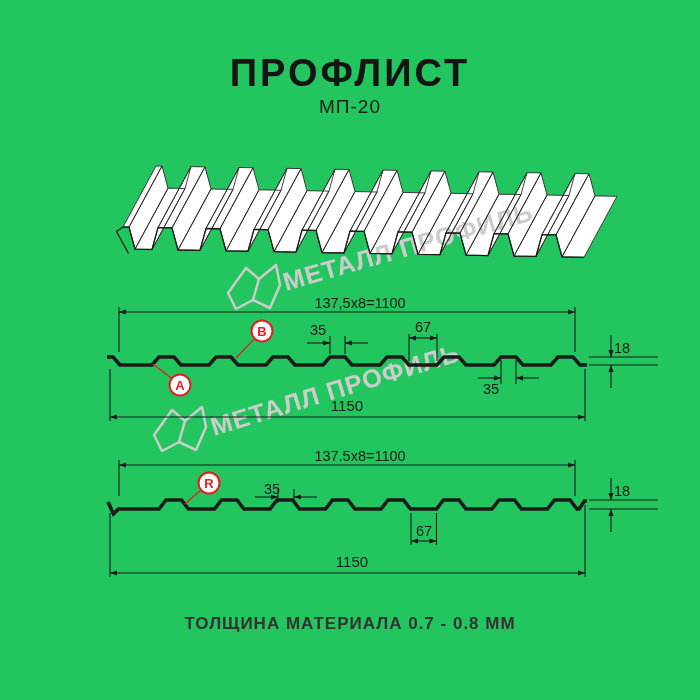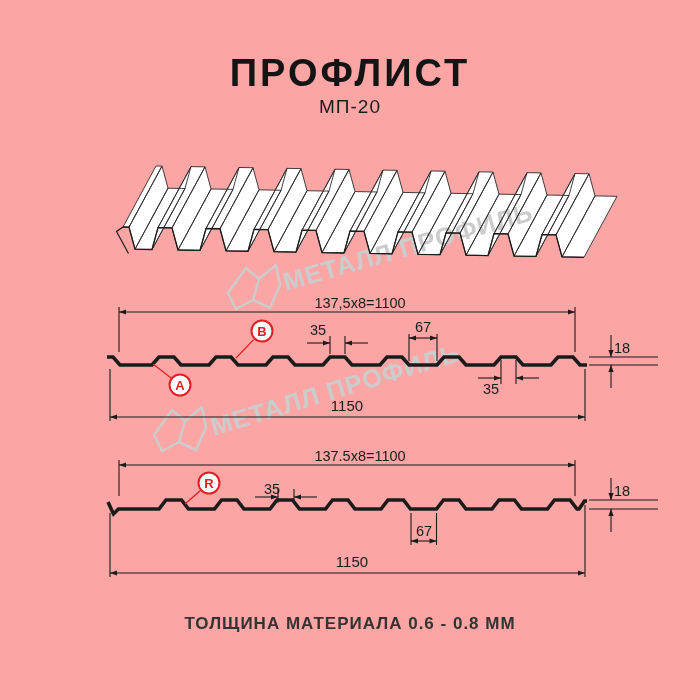--- a/index.html
+++ b/index.html
@@ -1,16 +1,16 @@
 <!DOCTYPE html>
 <html><head>
 <meta charset="utf-8">
 <style>
   html,body{margin:0;padding:0;background:#fff;}
-  .page{position:relative;width:700px;height:700px;background:#fca5a5;overflow:hidden;
+  .page{position:relative;width:700px;height:700px;background:#22c55e;overflow:hidden;
         font-family:"Liberation Sans",sans-serif;}
   .title{position:absolute;top:52px;left:0;width:700px;text-align:center;
          font-size:38px;font-weight:700;letter-spacing:3px;color:#141414;}
   .subtitle{position:absolute;top:96px;left:0;width:700px;text-align:center;
             font-size:19px;font-weight:400;letter-spacing:1px;color:#1d1d1d;}
   .footer{position:absolute;top:614px;left:0;width:700px;text-align:center;
           font-size:17px;font-weight:700;letter-spacing:1px;color:#333;}
   svg.drawing{position:absolute;top:130px;left:0;}
   svg text{font-family:"Liberation Sans",sans-serif;}
   .dimtxt{font-size:14.5px;fill:#1b1b1b;}
@@ -201,14 +201,14 @@
         <text x="360" y="461" text-anchor="middle" class="dimtxt">137.5x8=1100</text>
         <text x="272" y="494" text-anchor="middle" class="dimtxt">35</text>
         <text x="424" y="536" text-anchor="middle" class="dimtxt">67</text>
         <text x="622" y="496" text-anchor="middle" class="dimtxt">18</text>
         <text x="352" y="567" text-anchor="middle" class="tottxt">1150</text>
         <line x1="201.32" y1="489.72" x2="185" y2="504" stroke="#e31e24" stroke-width="1.3"></line>
         <circle cx="209" cy="483" r="10.5" fill="#fff" stroke="#e31e24" stroke-width="2"></circle>
         <text x="209" y="487.5" text-anchor="middle" class="callout" fill="#e31e24">R</text>
       </g>
     </svg>
-  <div class="footer">ТОЛЩИНА МАТЕРИАЛА 0.6 - 0.8 ММ</div>
+  <div class="footer">ТОЛЩИНА МАТЕРИАЛА 0.7 - 0.8 ММ</div>
 </div>
 
 </body></html>

